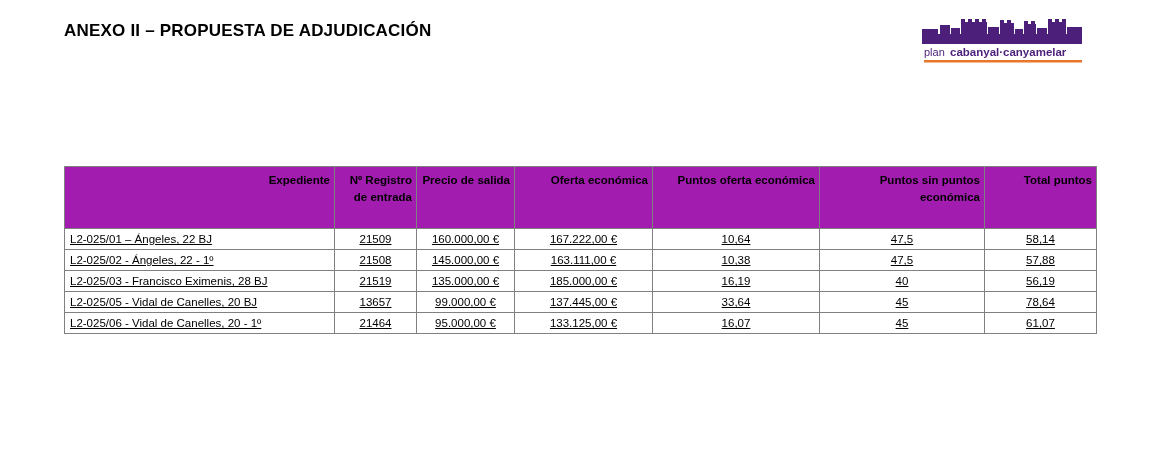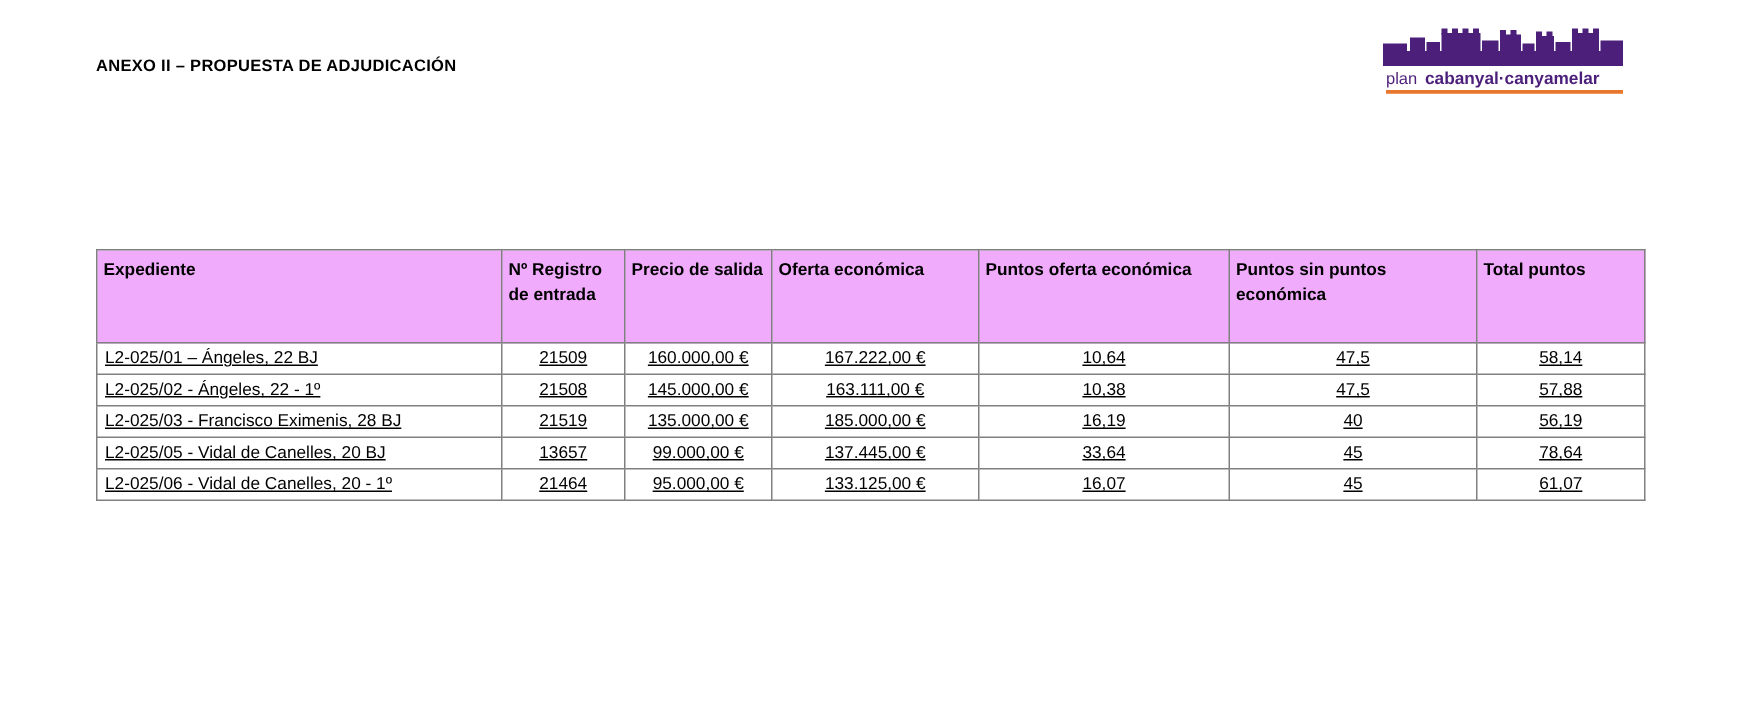--- a/index.html
+++ b/index.html
@@ -19,23 +19,23 @@
   
   .doc-header {
     position: absolute;
     top: 16px;
     left: 64px;
     right: 60px;
     height: 50px;
   }
   .doc-title {
     position: absolute;
-    top: 22px;
+    top: 5px;
     left: 0;
-    font-size: 11px;
+    font-size: 17px;
     font-weight: bold;
     letter-spacing: 0.2px;
     white-space: nowrap;
   }
 
   
   .logo {
     position: absolute;
     top: 0;
     right: 12px;
@@ -59,23 +59,23 @@
     table-layout: fixed;
     font-size: 11.5px;
   }
   table.award th,
   table.award td {
     border: 1px solid #808080;
     padding: 2px 4px;
     vertical-align: middle;
   }
   table.award thead th {
-    background: #f0abfc;
+    background: #a21caf;
     font-weight: bold;
-    text-align: left;
+    text-align: right;
     line-height: 1.45;
     height: 54px;
     vertical-align: top;
     padding-top: 5px;
   }
   table.award tbody td {
     height: 16px;
     text-align: center;
     white-space: nowrap;
     text-decoration: underline;

